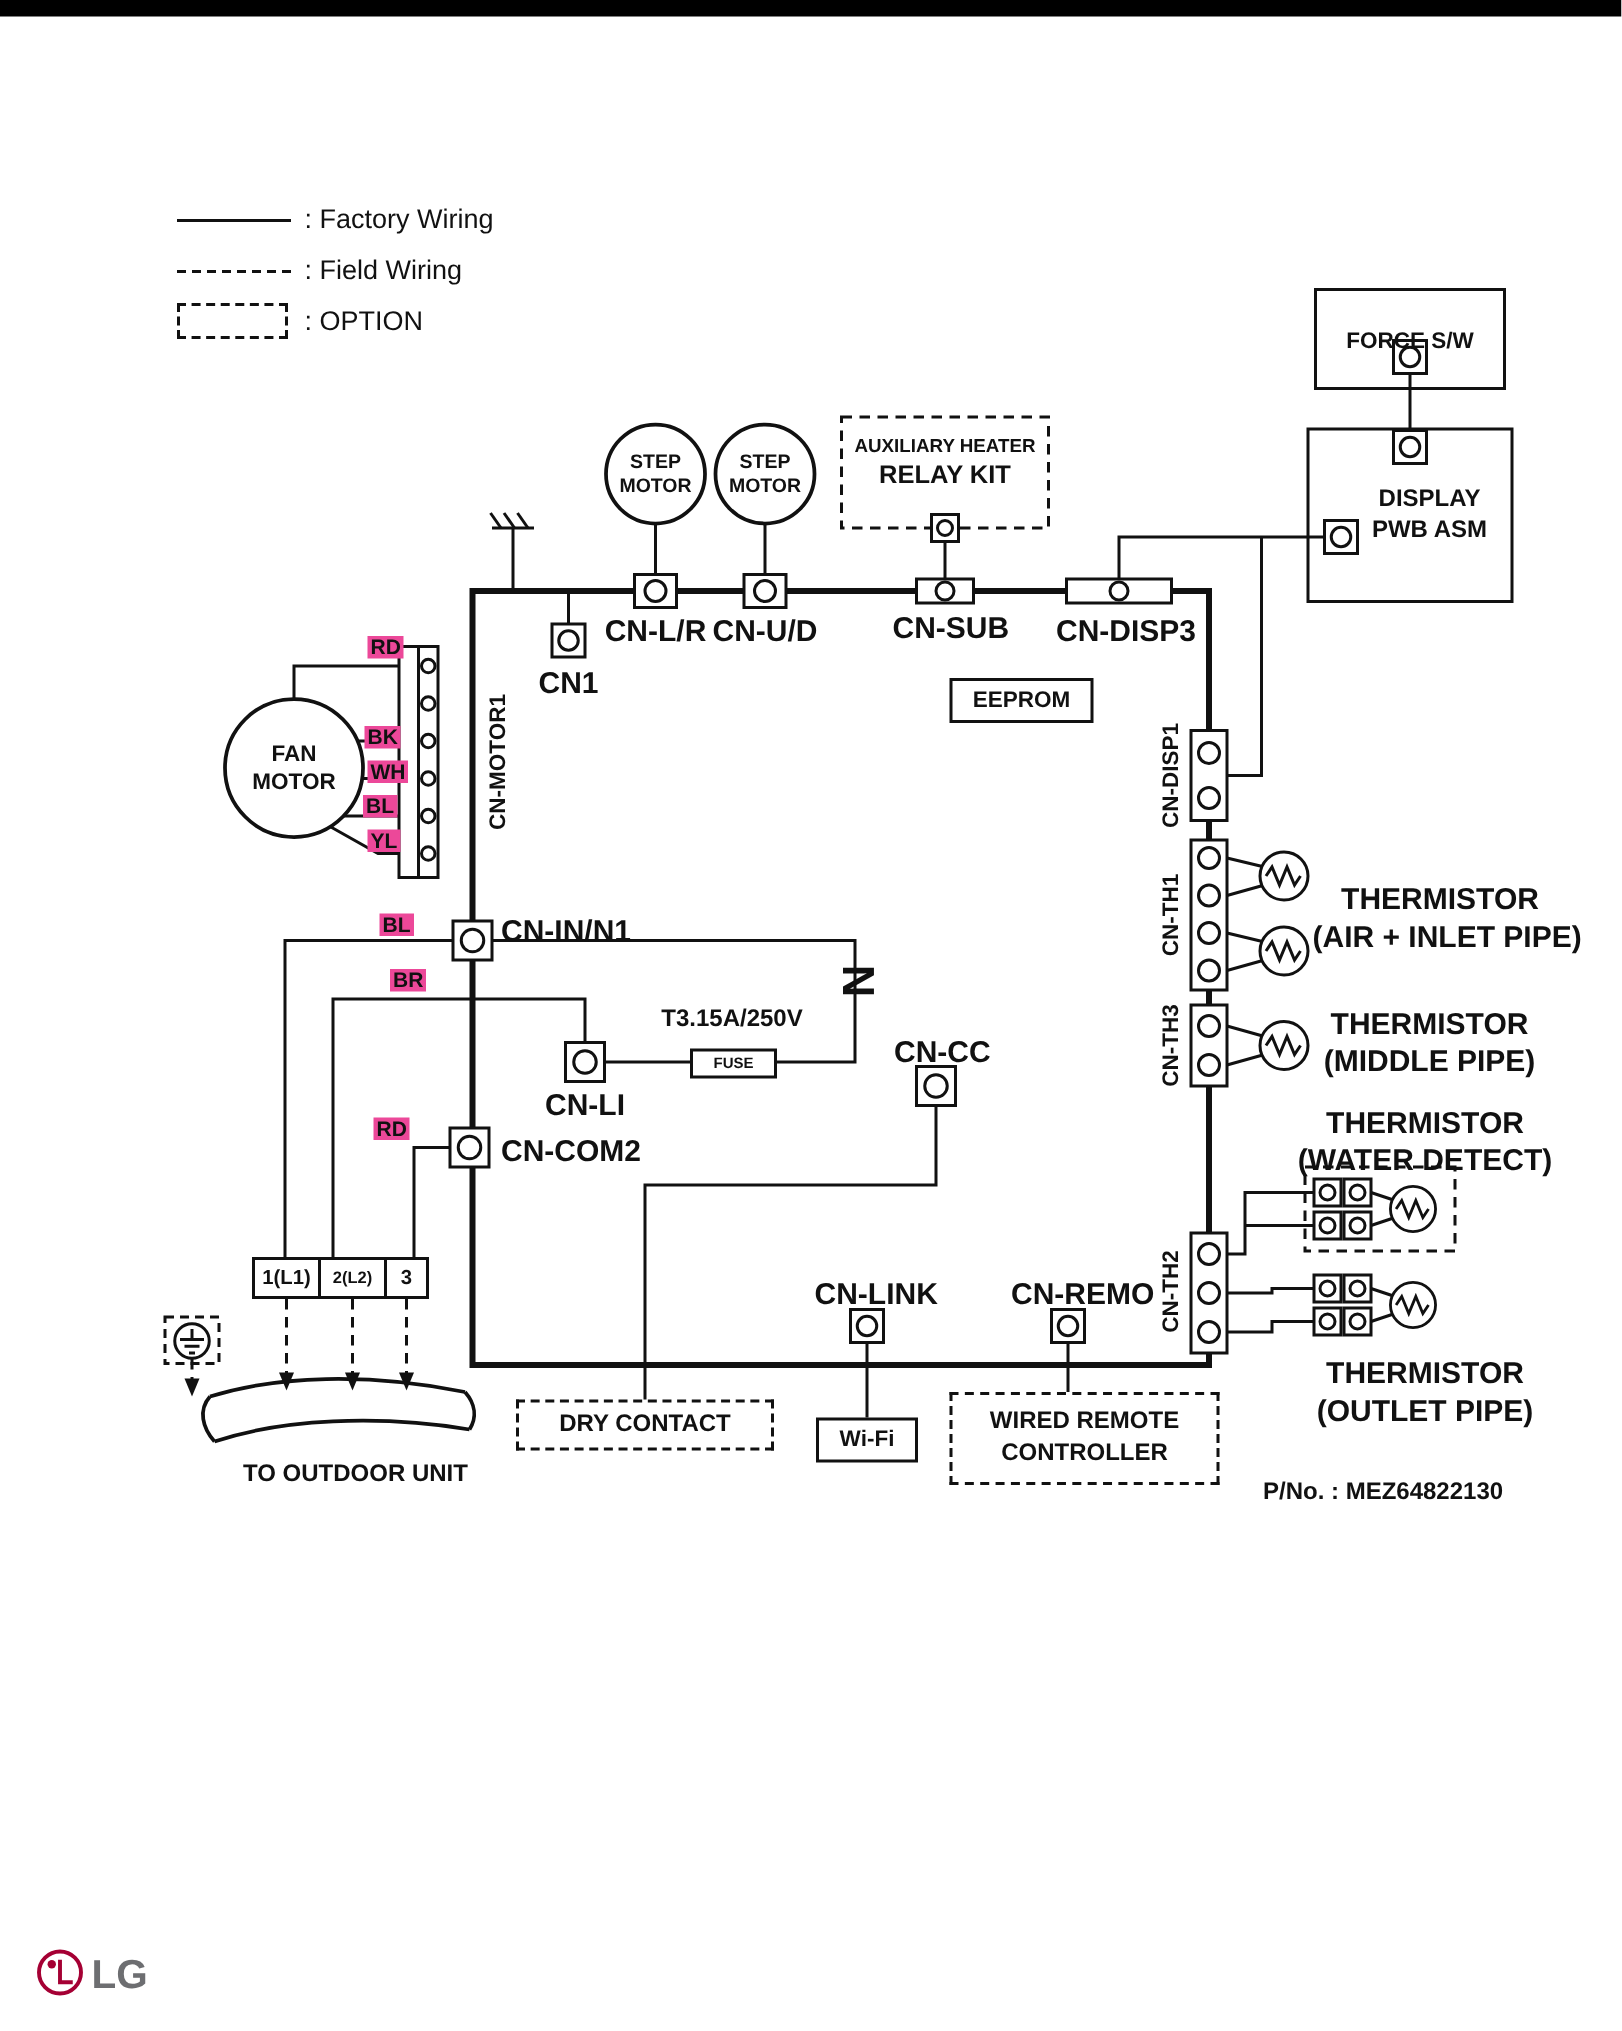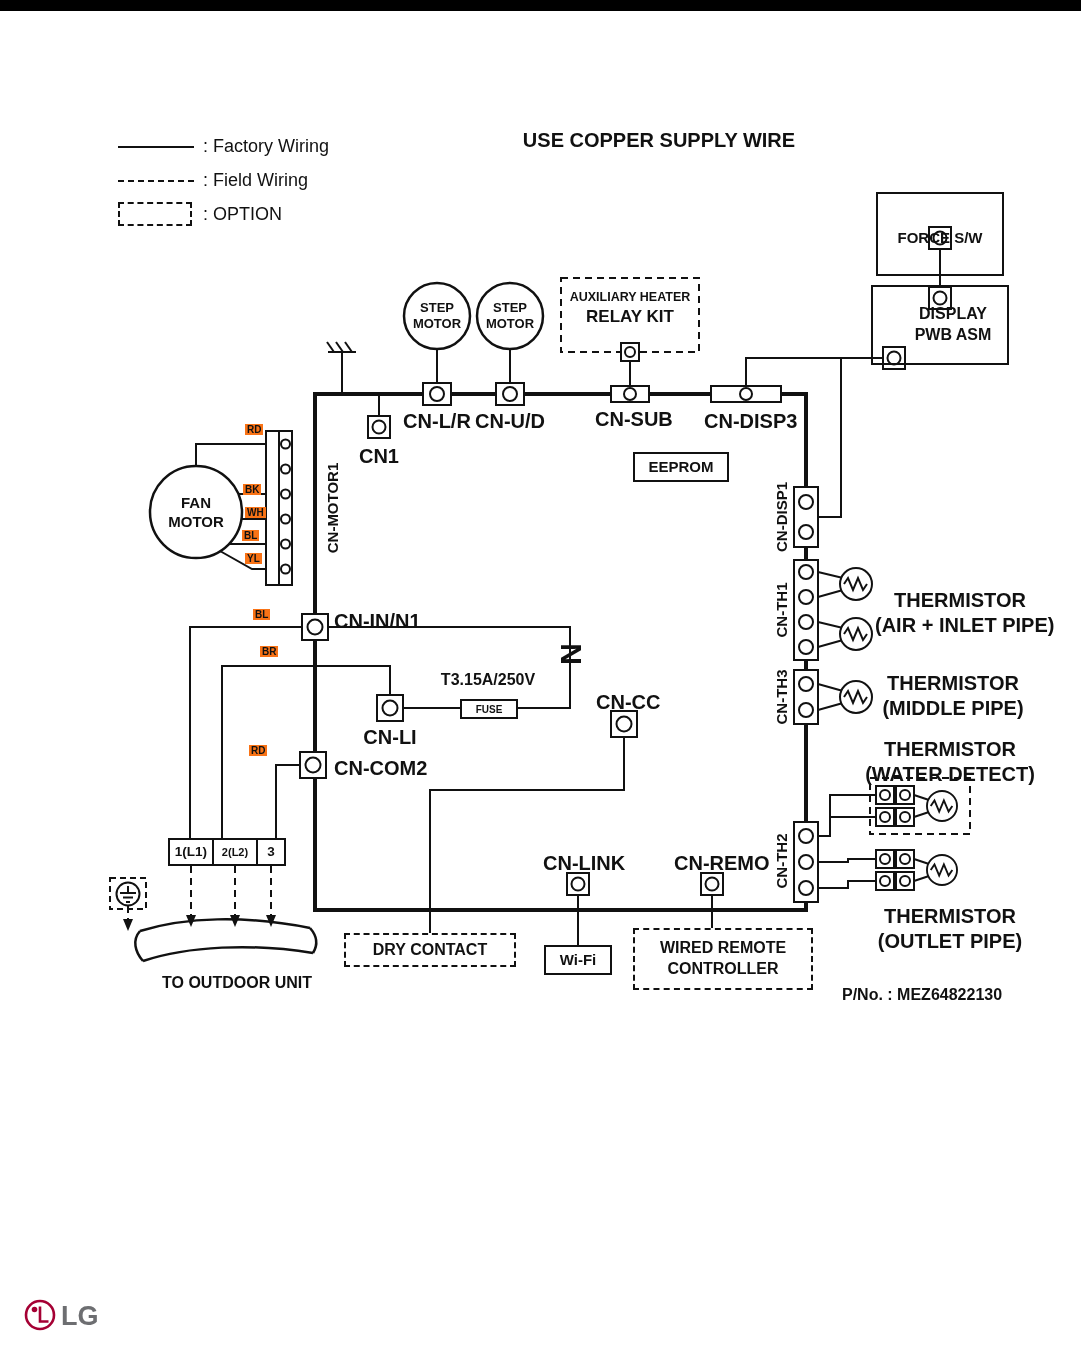--- a/index.html
+++ b/index.html
@@ -2,21 +2,21 @@
 <html><head>
 <meta charset="utf-8">
 <style>
   * { margin:0; padding:0; box-sizing:border-box; }
   body { background:#ffffff; font-family:"Liberation Sans","DejaVu Sans",sans-serif; color:#111; }
   .page { position:relative; width:1081px; height:1354px; background:#fff; overflow:hidden; }
   .topbar { position:absolute; left:0; top:0; width:1081px; height:11px; background:#000; }
   svg.layer { position:absolute; left:0; top:0; }
   .lbl { position:absolute; font-weight:700; font-size:20px; line-height:1.25; text-align:center; white-space:nowrap; }
   .tl { text-align:left; }
-  .wl { position:absolute; font-weight:700; font-size:10px; line-height:1.1; background:#f97316; padding:0 2px; }
+  .wl { position:absolute; font-weight:700; font-size:14px; line-height:1.1; background:#ec4899; padding:0 2px; }
   .vlabel { position:absolute; font-weight:700; font-size:15px; white-space:nowrap;
             transform:translate(-50%,-50%) rotate(-90deg); }
   .box { position:absolute; border:2px solid #111; display:flex; flex-direction:column;
          align-items:center; justify-content:center; font-weight:700; line-height:1.3; }
   .dashedb { border-style:dashed; }
   .legline { position:absolute; width:76px; height:0; border-top:2px solid #111; }
   .legdash { border-top-style:dashed; }
   .legbox { position:absolute; width:74px; height:24px; border:2px dashed #111; }
   .leglbl { position:absolute; font-size:18px; font-weight:400; white-space:nowrap; }
 </style>
@@ -220,26 +220,25 @@
 
   <div>
     <div class="legline" style="left:118px;top:146px"></div>
     <div class="leglbl" style="left:203px;top:136px">: Factory Wiring</div>
     <div class="legline legdash" style="left:118px;top:180px"></div>
     <div class="leglbl" style="left:203px;top:170px">: Field Wiring</div>
     <div class="legbox" style="left:118px;top:202px"></div>
     <div class="leglbl" style="left:203px;top:204px">: OPTION</div>
   </div>
 
-  <div class="lbl" style="left:509px;top:128px;width:300px;font-size:20px">USE COPPER SUPPLY WIRE</div>
-
-  <div class="box" style="left:876px;top:192px;width:128px;height:84px;justify-content:center;padding-top:8px;font-size:15px">
+
+  <div class="box" style="left:876px;top:192px;width:128px;height:68px;justify-content:flex-start;padding-top:24px;font-size:15px">
     <span>FORCE S/W</span>
   </div>
-  <div class="box" style="left:871px;top:285px;width:138px;height:80px;padding-left:26px;font-size:16px">
+  <div class="box" style="left:871px;top:285px;width:138px;height:117px;padding-left:26px;font-size:16px">
     <span>DISPLAY</span>
     <span>PWB ASM</span>
   </div>
 
   <div class="lbl" style="left:404px;top:300px;width:66px;font-size:13px">
     <div>STEP</div>
     <div>MOTOR</div>
   </div>
   <div class="lbl" style="left:477px;top:300px;width:66px;font-size:13px">
     <div>STEP</div>

